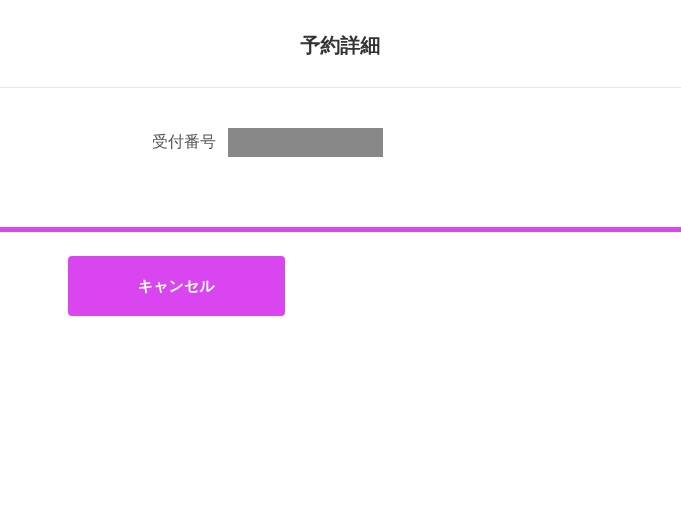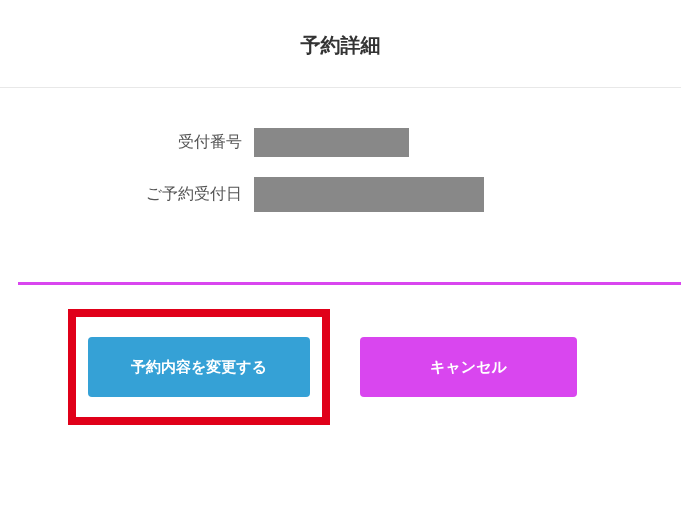--- a/index.html
+++ b/index.html
@@ -19,23 +19,22 @@
       padding: 32px 0 28px 0;
       border-bottom: 1px solid #e8e8e8;
     }
     .header-title {
       font-size: 20px;
       font-weight: bold;
       color: #333333;
       font-family: Liberation Mono, monospace;
     }
     .details-section {
-      padding: 40px 30px 50px 36px;
-      border-bottom: 3px solid #d946ef;
-      margin-left: 18px;
+      padding: 40px 30px 50px 28px;
+      border-bottom: 5px solid #d946ef;
     }
     .detail-row {
       display: flex;
       align-items: center;
       margin-bottom: 20px;
     }
     .detail-label {
       width: 200px;
       text-align: right;
       padding-right: 12px;
@@ -110,26 +109,19 @@
 
 <div class="header">
   <div class="header-title">予約詳細</div>
 </div>
 
 <div class="details-section">
   <div class="detail-row">
     <div class="detail-label">受付番号</div>
     <div class="redacted-short"></div>
   </div>
-  <div class="detail-row">
-    <div class="detail-label">ご予約受付日</div>
-    <div class="redacted-long"></div>
-  </div>
 </div>
 
 <div class="ticket-section">
   <div class="button-row">
-    <div class="highlight-box">
-      <button class="btn btn-primary">予約内容を変更する</button>
-    </div>
     <button class="btn btn-secondary">キャンセル</button>
   </div>
 </div>
 
 </body></html>

